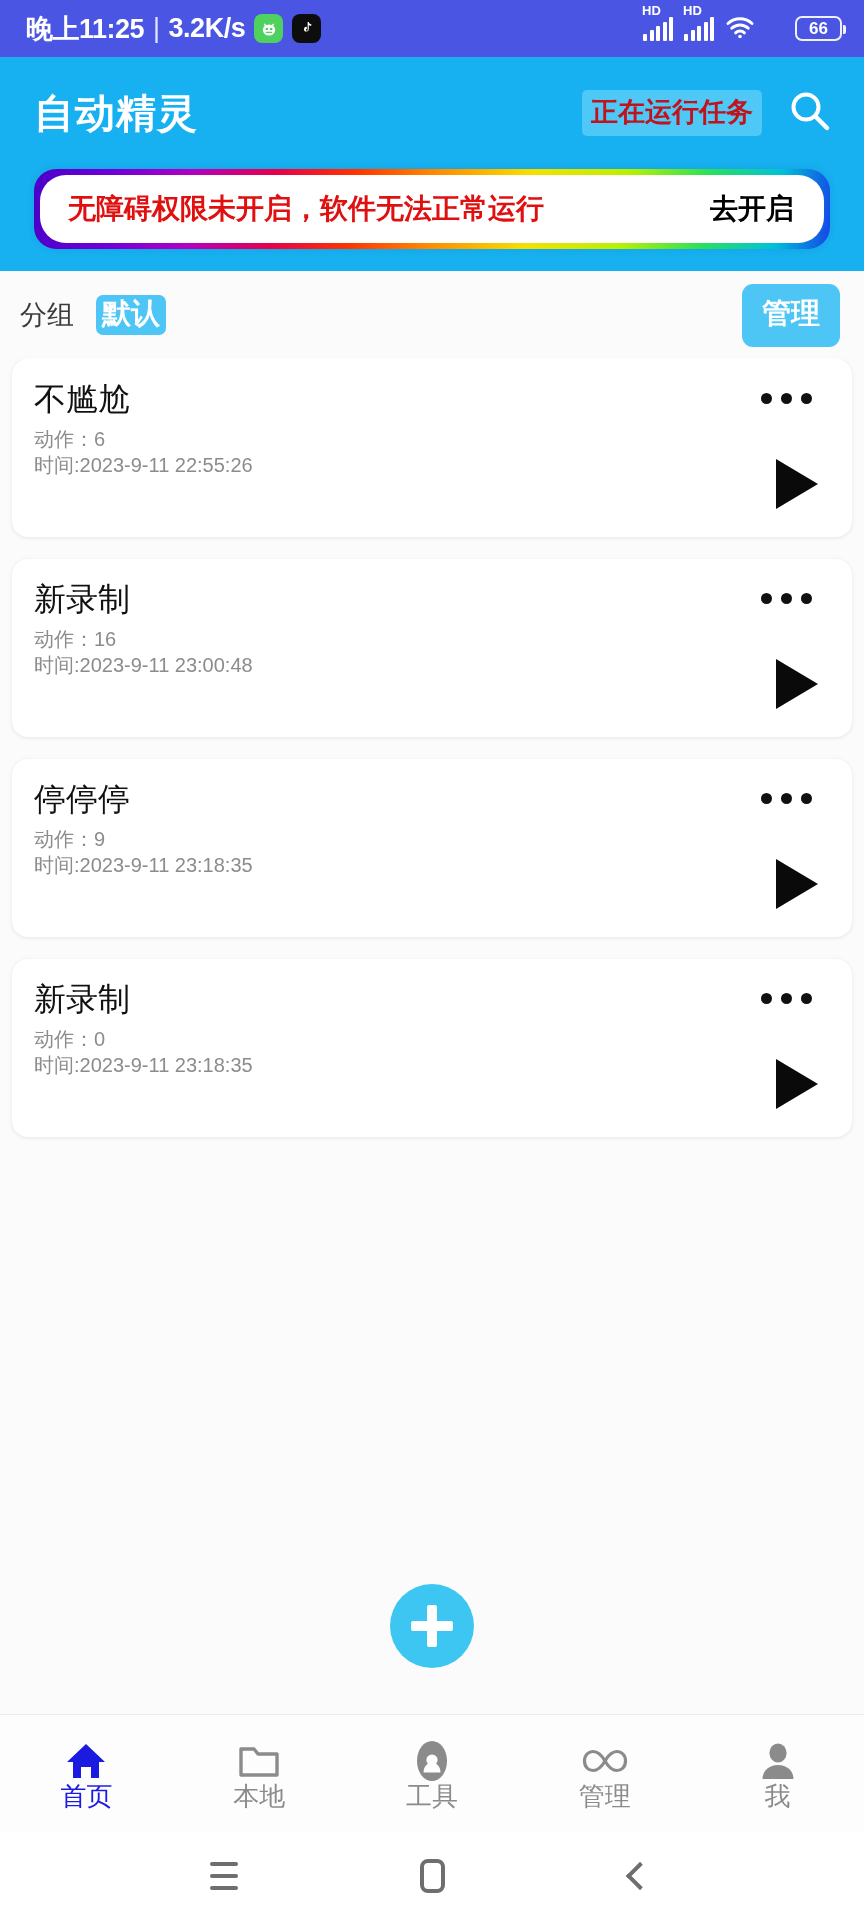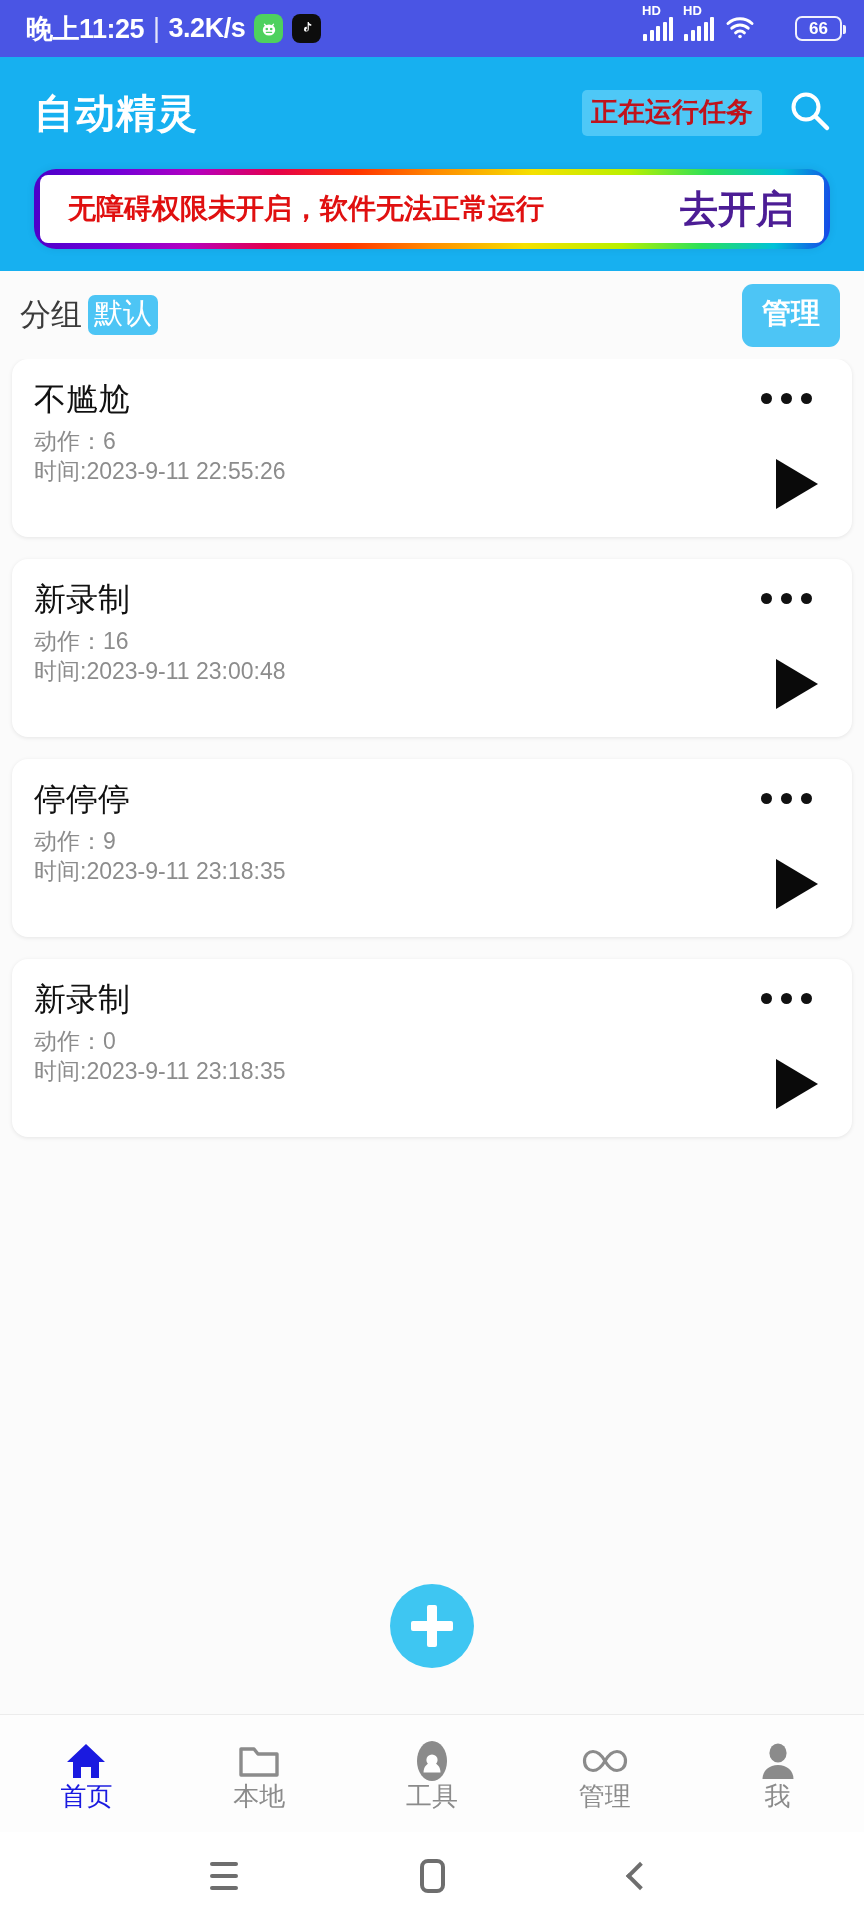--- a/index.html
+++ b/index.html
@@ -141,59 +141,59 @@
     padding: 6px;
     border-radius: 22px;
     background: linear-gradient(96deg,
       #4b00c8 0%, #6f00d8 10%, #b400c0 20%, #e4004c 30%,
       #ff3300 40%, #ff8a00 50%, #f5e000 62%, #b9f000 74%,
       #2ae05a 84%, #00c2d8 93%, #1744e8 100%);
     box-shadow: 0 0 8px rgba(0,0,0,.08);
   }
   .warn-inner {
     background: #ffffff;
-    border-radius: 8px;
+    border-radius: 26px;
     height: 68px;
     display: flex;
     align-items: center;
     padding: 0 30px 0 28px;
   }
   .warn-text {
     color: #e01010;
     font-size: 28px;
     font-weight: bold;
     white-space: nowrap;
   }
   .warn-spacer { flex: 1 1 auto; }
   .warn-action {
-    color: #4c1d95;
-    font-size: 38px;
+    color: #000000;
+    font-size: 28px;
     font-weight: bold;
     white-space: nowrap;
   }
 
   
   .group-row {
     height: 88px;
     display: flex;
     align-items: center;
     padding: 0 24px 0 20px;
     flex: 0 0 auto;
     background: #fbfbfb;
   }
   .group-label {
     color: #3b3b3b;
-    font-size: 31px;
-    margin-right: 6px;
+    font-size: 27px;
+    margin-right: 22px;
   }
   .group-chip {
     background: #4dc5f5;
     color: #ffffff;
     font-size: 29px;
-    font-weight: normal;
+    font-weight: bold;
     padding: 2px 6px 4px;
     border-radius: 7px;
     line-height: 1.15;
   }
   .group-spacer { flex: 1 1 auto; }
   .manage-btn {
     background: #4dc5f5;
     color: #ffffff;
     font-size: 29px;
     font-weight: bold;
@@ -219,21 +219,21 @@
     box-shadow: 0 1px 4px rgba(0,0,0,.09);
   }
   .task-title {
     font-size: 32px;
     color: #111111;
     font-weight: 500;
     line-height: 1.15;
     margin-bottom: 8px;
   }
   .task-meta {
-    font-size: 23px;
+    font-size: 20px;
     color: #8c8c8c;
     line-height: 1.32;
     white-space: nowrap;
   }
   .dots-btn {
     position: absolute;
     top: 26px; right: 32px;
     display: flex;
     gap: 9px;
     padding: 8px;

